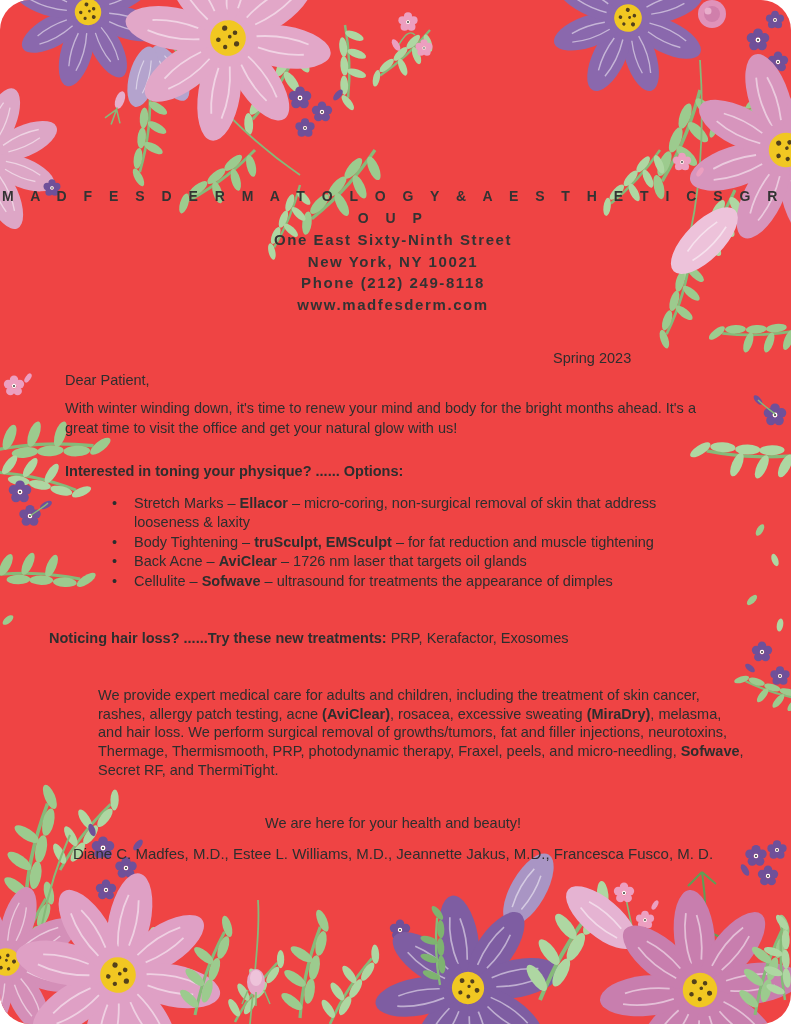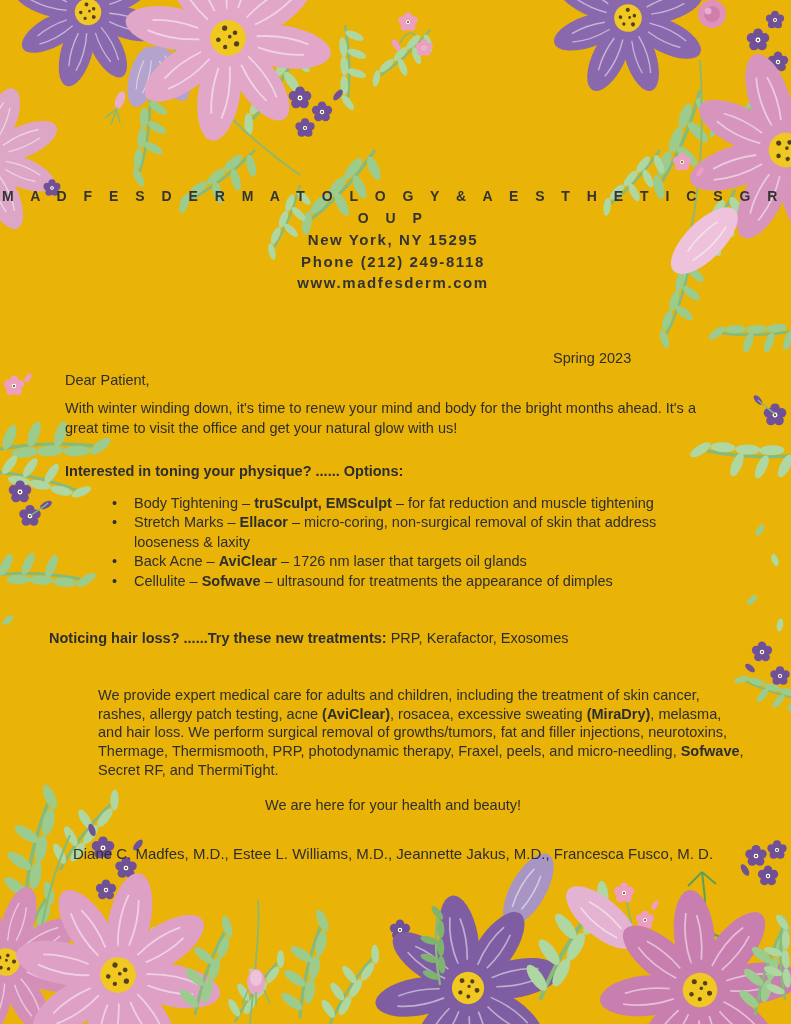--- a/index.html
+++ b/index.html
@@ -1,35 +1,35 @@
 <!DOCTYPE html>
 <html><head>
 <meta charset="utf-8">
 <style>
   html,body{margin:0;padding:0;background:#ffffff;}
   .page{
-    position:relative;width:791px;height:1024px;background:#eab308;overflow:hidden;
-    font-family:"Liberation Sans",sans-serif;color:#2e2e2e;
+    position:relative;width:791px;height:1024px;background:#ef4444;overflow:hidden;
+    font-family:"Liberation Sans",sans-serif;color:#2e2e2e;border-radius:30px;
   }
   .florals{position:absolute;left:0;top:0;width:791px;height:1024px;}
   .t{position:absolute;font-size:14.5px;line-height:20px;}
   .b{font-weight:700;}
   .clinic-header{left:0;top:186px;width:786px;text-align:center;line-height:21.5px;}
   .clinic-name{font-size:14px;font-weight:600;letter-spacing:6.5px;color:#333;}
   .clinic-line{font-size:15px;font-weight:600;letter-spacing:1.6px;color:#333;}
   .date{left:553px;top:348px;}
   .salutation{left:65px;top:370px;}
   .intro{left:65px;top:398px;width:645px;}
   .physique-heading{left:65px;top:461px;font-weight:700;}
   .bullets{left:104px;top:494px;width:556px;margin:0;padding:0;list-style:none;}
   .bullets li{position:relative;padding-left:30px;line-height:19.4px;font-size:14.5px;}
   .bullets li::before{content:"\2022";position:absolute;left:8px;top:0;}
   .hair-heading{left:49px;top:628px;width:680px;}
   .services{left:65px;top:686px;width:648px;line-height:18.7px;margin-left:33px;}
-  .closing{left:30px;top:795px;width:726px;text-align:center;}
+  .closing{left:30px;top:813px;width:726px;text-align:center;}
   .signature{left:30px;top:844px;width:726px;text-align:center;font-size:15px;}
 </style>
 </head>
 <body>
 
 <div class="page">
 
   <svg class="florals" viewBox="0 0 791 1024" aria-hidden="true">
     <defs>
       <g id="petal">
@@ -219,36 +219,37 @@
       <use href="#bud" fill="#6f5099" transform="translate(745 870) rotate(-30)"></use>
       <use href="#frond" fill="#9ccb8e" transform="translate(755 1015) rotate(-10) scale(1.7)"></use>
       <use href="#frond" fill="#aed7a2" transform="translate(785 1000) rotate(-30) scale(1.4)"></use>
     </g>
   </svg>
 
   <div>
 
     <div class="t clinic-header">
       <div class="clinic-name">M A D F E S  D E R M A T O L O G Y &amp; A E S T H E T I C S  G R O U P</div>
-      <div class="clinic-line">New York, NY 15295</div>
+      <div class="clinic-line">One East Sixty-Ninth Street</div>
+      <div class="clinic-line">New York, NY 10021</div>
       <div class="clinic-line">Phone (212) 249-8118</div>
       <div class="clinic-line">www.madfesderm.com</div>
     </div>
 
     <div class="t date">Spring 2023</div>
 
     <div class="t salutation">Dear Patient,</div>
 
     <div class="t intro">With winter winding down, it's time to renew your mind and body for the bright months ahead. It's a great time to visit the office and get your natural glow with us!</div>
 
     <div class="t physique-heading">Interested in toning your physique? ...... Options:</div>
 
     <ul class="t bullets">
+      <li><span>Stretch Marks – </span><span class="b">Ellacor</span><span> – micro-coring, non-surgical removal of skin that address looseness &amp; laxity</span></li>
       <li><span>Body Tightening – </span><span class="b">truSculpt, EMSculpt</span><span> – for fat reduction and muscle tightening</span></li>
-      <li><span>Stretch Marks – </span><span class="b">Ellacor</span><span> – micro-coring, non-surgical removal of skin that address looseness &amp; laxity</span></li>
       <li><span>Back Acne – </span><span class="b">AviClear</span><span> – 1726 nm laser that targets oil glands</span></li>
       <li><span>Cellulite – </span><span class="b">Sofwave</span><span> – ultrasound for treatments the appearance of dimples</span></li>
     </ul>
 
     <div class="t hair-heading"><span class="b">Noticing hair loss? ......Try these new treatments:</span><span> PRP, Kerafactor, Exosomes</span></div>
 
     <div class="t services"><span>We provide expert medical care for adults and children, including the treatment of skin cancer, rashes, allergy patch testing, acne </span><span class="b">(AviClear)</span><span>, rosacea, excessive sweating </span><span class="b">(MiraDry)</span><span>, melasma, and hair loss. We perform surgical removal of growths/tumors, fat and filler injections, neurotoxins, Thermage, Thermismooth, PRP, photodynamic therapy, Fraxel, peels, and micro-needling, </span><span class="b">Sofwave</span><span>, Secret RF, and ThermiTight.</span></div>
 
     <div class="t closing">We are here for your health and beauty!</div>
 

